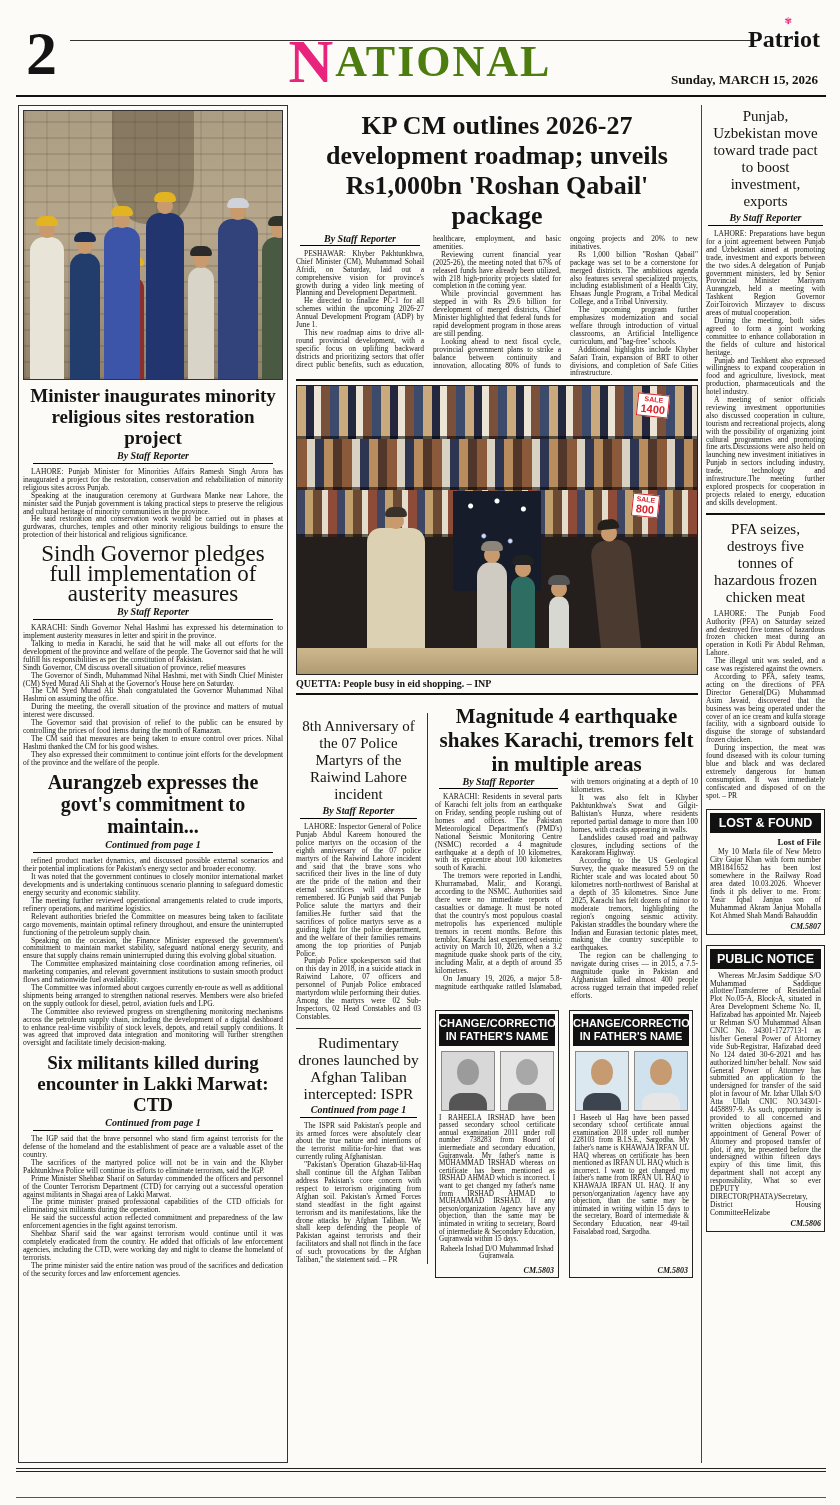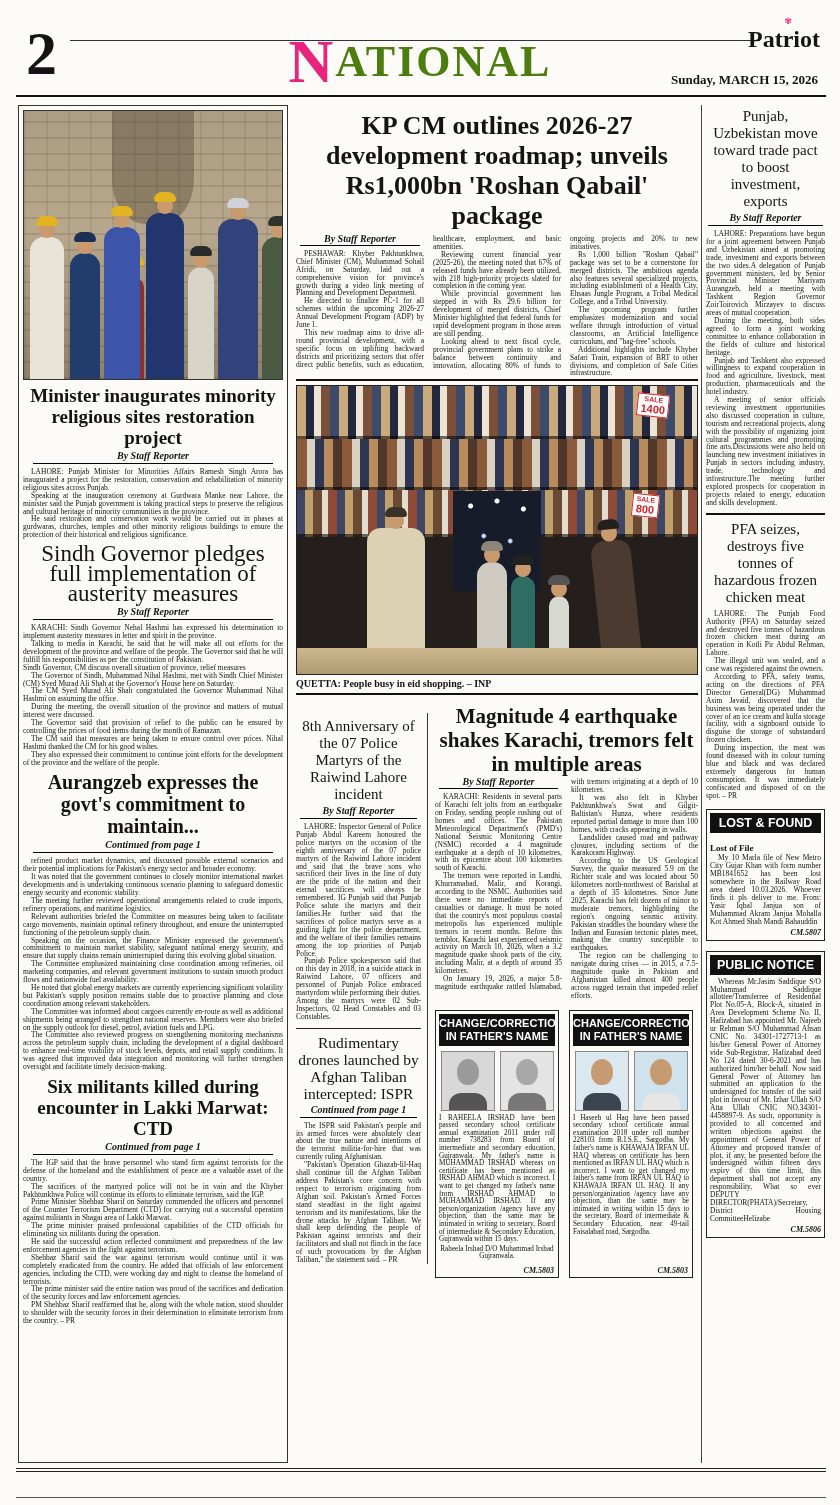--- a/index.html
+++ b/index.html
@@ -92,21 +92,21 @@
   .portrait::before{content:"";position:absolute;top:7px;left:50%;margin-left:-11px;width:22px;height:26px;border-radius:50% 50% 46% 46%;background:var(--skin);}
   .portrait::after{content:"";position:absolute;bottom:0;left:50%;margin-left:-19px;width:38px;height:17px;border-radius:12px 12px 0 0;background:var(--sh);}
   .ad-body{font-size:7.2px;line-height:7.6px;text-align:justify;}
   .ad-sig{font-size:7.2px;line-height:7.6px;text-align:center;margin-top:2px;}
   .ad-ref{position:absolute;right:4px;bottom:2px;font-weight:bold;font-style:italic;font-size:8px;}
 
   
   .r-rule{height:2px;background:#111;margin:6px 0;}
   .nbox{border:1.4px solid #222;margin-top:10px;padding:3px;position:relative;}
   .nbox-hdr{background:#111;color:#fff;font-family:"Liberation Sans",sans-serif;font-weight:bold;font-size:12.5px;text-align:center;padding:3px 0;}
-  .nbox-title{text-align:left;font-weight:bold;font-size:9px;margin:10px 0 1px;}
+  .nbox-title{text-align:right;font-weight:bold;font-size:9px;margin:4px 0 1px;}
 </style>
 </head>
 <body>
 
 <div class="page">
 
   <div class="page-num">2</div>
   <div class="hdr-line"></div>
   <div class="section-title"><span class="n-init">N</span><span class="n-rest">ATIONAL</span></div>
   <div class="masthead"><span class="mast-mark">✾</span><span>Patriot</span></div>
@@ -150,36 +150,34 @@
 
     <h2 class="hl hl-aur">Aurangzeb expresses the govt's commitment to maintain...</h2>
     <div class="continued">Continued from page 1</div>
     <div class="body">
       <p>refined product market dynamics, and discussed possible external scenarios and their potential implications for Pakistan's energy sector and broader economy.</p>
       <p>It was noted that the government continues to closely monitor international market developments and is undertaking continuous scenario planning to safeguard domestic energy security and economic stability.</p>
       <p>The meeting further reviewed operational arrangements related to crude imports, refinery operations, and maritime logistics.</p>
       <p>Relevant authorities briefed the Committee on measures being taken to facilitate cargo movements, maintain optimal refinery throughout, and ensure the uninterrupted functioning of the petroleum supply chain.</p>
       <p>Speaking on the occasion, the Finance Minister expressed the government's commitment to maintain market stability, safeguard national energy security, and ensure that supply chains remain uninterrupted during this evolving global situation.</p>
       <p>The Committee emphasized maintaining close coordination among refineries, oil marketing companies, and relevant government institutions to sustain smooth product flows and nationwide fuel availability.</p>
-      <p>He noted that global energy markets are currently experiencing significant volatility but Pakistan's supply position remains stable due to proactive planning and close coordination among relevant stakeholders.</p>
       <p>The Committee was informed about cargoes currently en-route as well as additional shipments being arranged to strengthen national reserves. Members were also briefed on the supply outlook for diesel, petrol, aviation fuels and LPG.</p>
       <p>The Committee also reviewed progress on strengthening monitoring mechanisms across the petroleum supply chain, including the development of a digital dashboard to enhance real-time visibility of stock levels, depots, and retail supply conditions. It was agreed that improved data integration and monitoring will further strengthen oversight and facilitate timely decision-making.</p>
     </div>
 
     <h2 class="hl hl-mil">Six militants killed during encounter in Lakki Marwat: CTD</h2>
     <div class="continued">Continued from page 1</div>
     <div class="body">
       <p>The IGP said that the brave personnel who stand firm against terrorists for the defense of the homeland and the establishment of peace are a valuable asset of the country.</p>
       <p>The sacrifices of the martyred police will not be in vain and the Khyber Pakhtunkhwa Police will continue its efforts to eliminate terrorism, said the IGP.</p>
       <p>Prime Minister Shehbaz Sharif on Saturday commended the officers and personnel of the Counter Terrorism Department (CTD) for carrying out a successful operation against militants in Shagai area of Lakki Marwat.</p>
       <p>The prime minister praised professional capabilities of the CTD officials for eliminating six militants during the operation.</p>
       <p>He said the successful action reflected commitment and preparedness of the law enforcement agencies in the fight against terrorism.</p>
       <p>Shehbaz Sharif said the war against terrorism would continue until it was completely eradicated from the country. He added that officials of law enforcement agencies, including the CTD, were working day and night to cleanse the homeland of terrorists.</p>
       <p>The prime minister said the entire nation was proud of the sacrifices and dedication of the security forces and law enforcement agencies.</p>
-      <p>PM Shehbaz Sharif reaffirmed that he, along with the whole nation, stood shoulder to shoulder with the security forces in their determination to eliminate terrorism from the country. – PR</p>
     </div>
   </section>
 
   <section class="col-mid">
     <h1 class="hl hl-kp">KP CM outlines 2026-27 development roadmap; unveils Rs1,000bn 'Roshan Qabail' package</h1>
     <div class="cols3 body">
       <div class="byline" style="margin:0 4px 4px;">By Staff Reporter</div>
       <p>PESHAWAR: Khyber Pakhtunkhwa, Chief Minister (CM), Muhammad Sohail Afridi, on Saturday, laid out a comprehensive vision for province's growth during a video link meeting of Planning and Development Department.</p>
       <p>He directed to finalize PC-1 for all schemes within the upcoming 2026-27 Annual Development Program (ADP) by June 1.</p>
       <p>This new roadmap aims to drive all-round provincial development, with a specific focus on uplifting backward districts and prioritizing sectors that offer direct public benefits, such as education, healthcare, employment, and basic amenities.</p>

